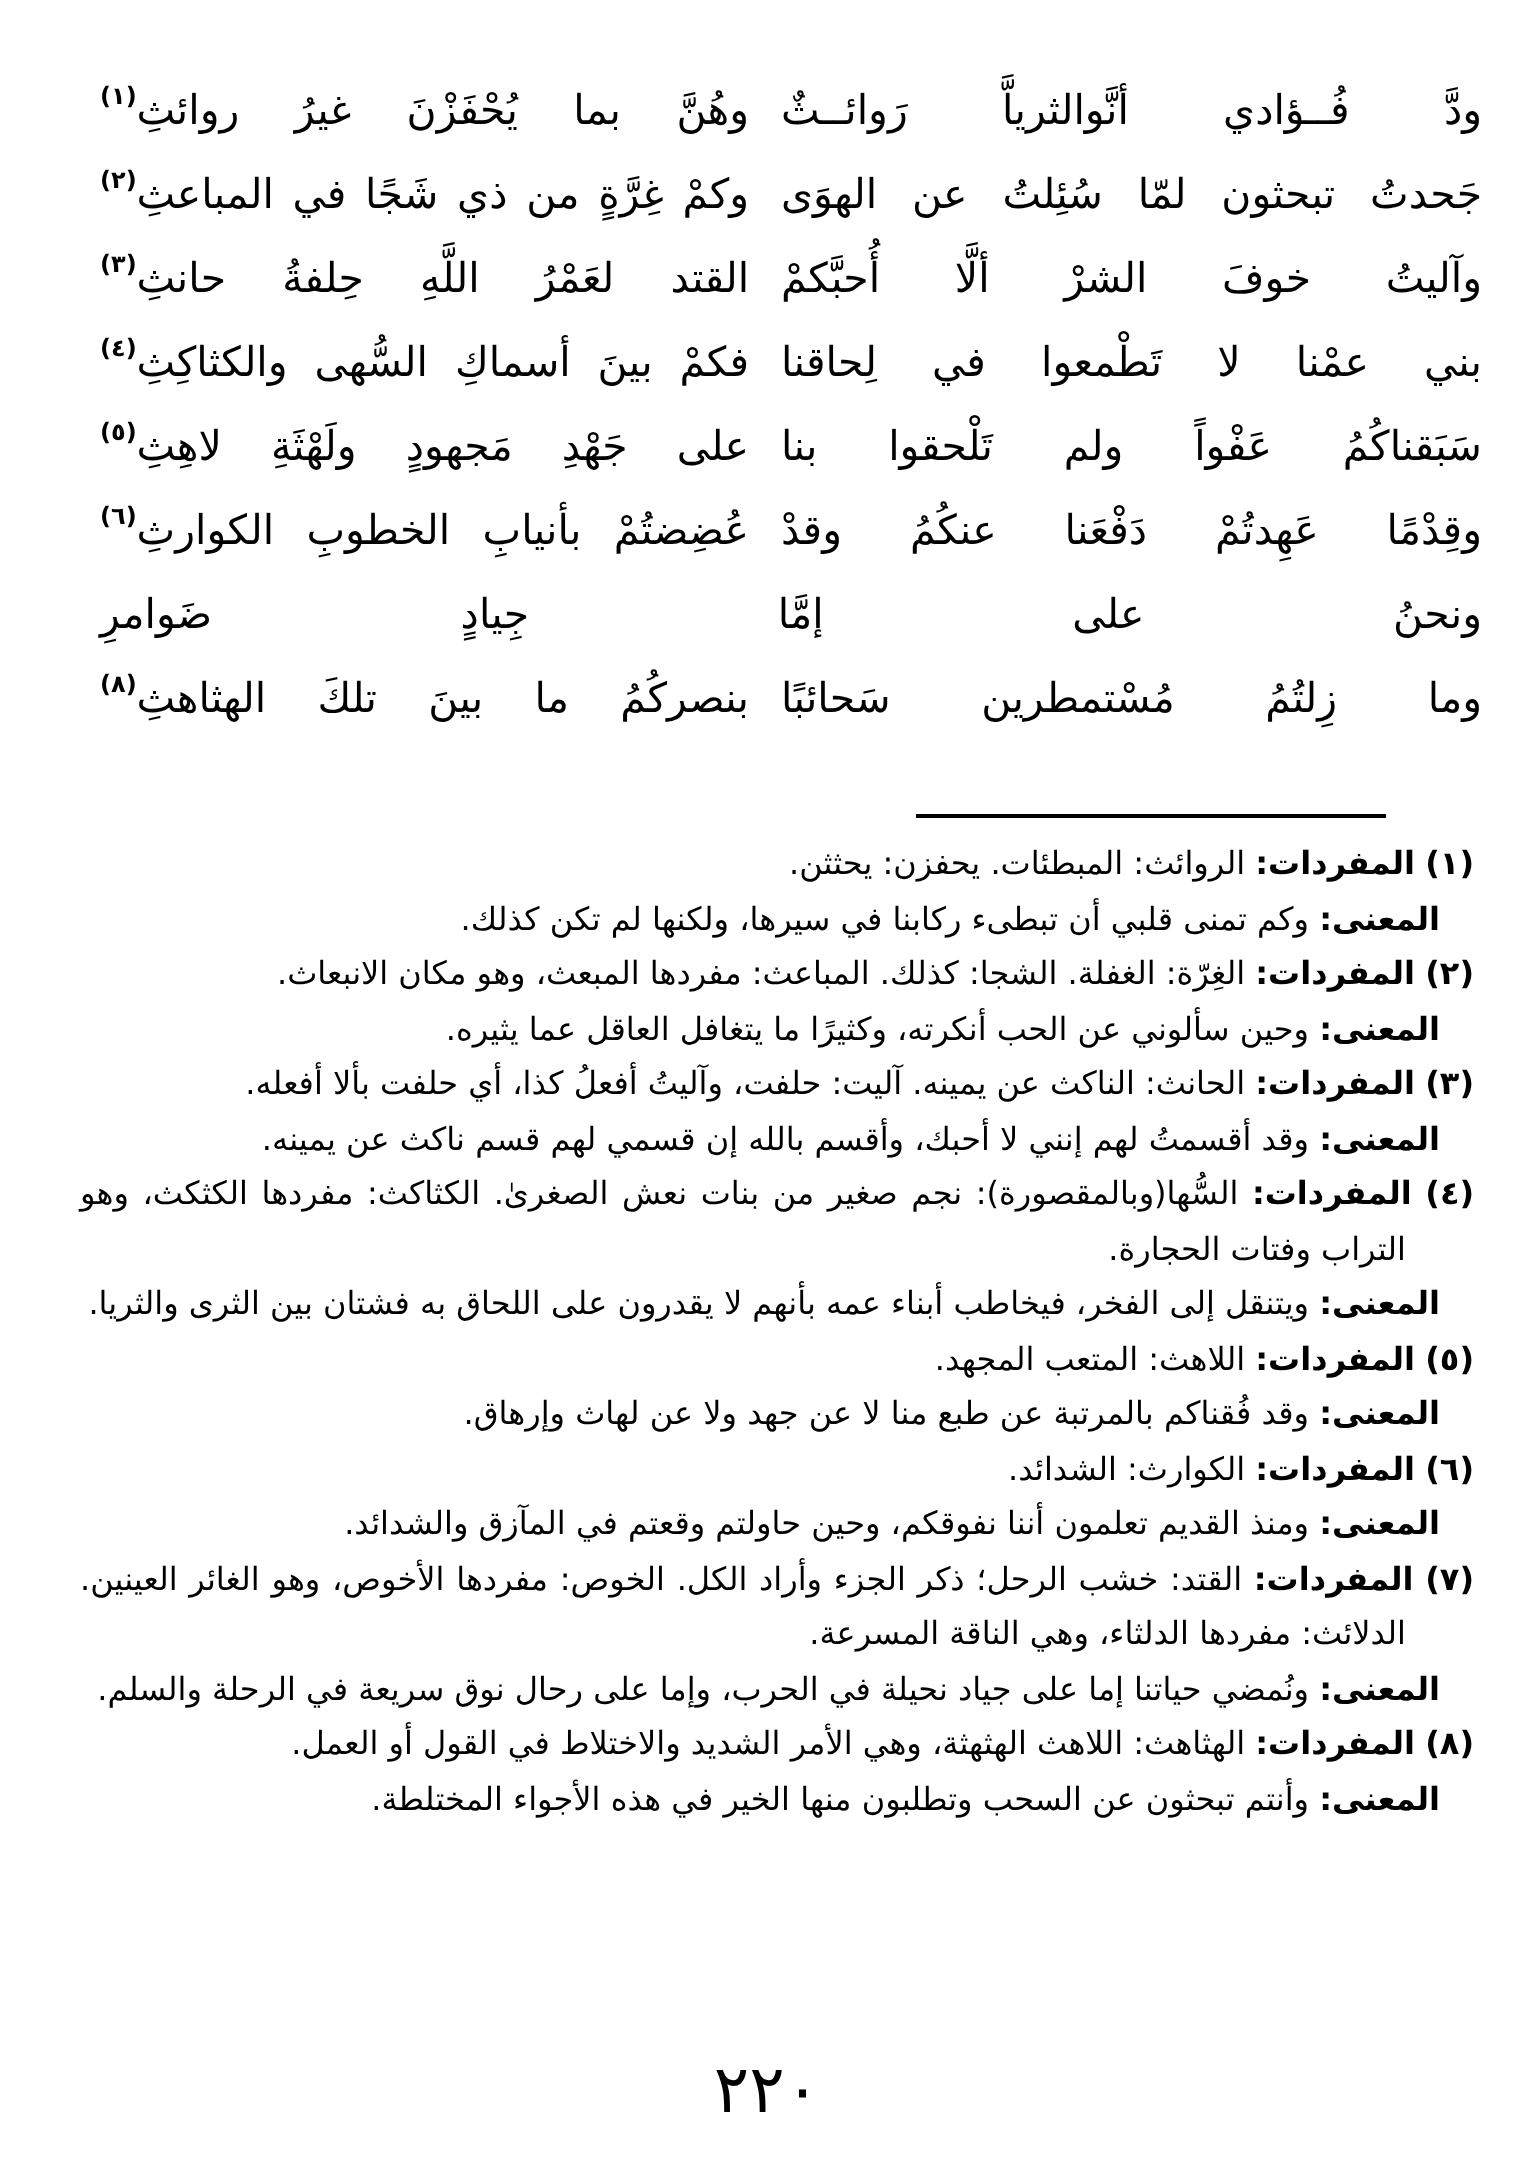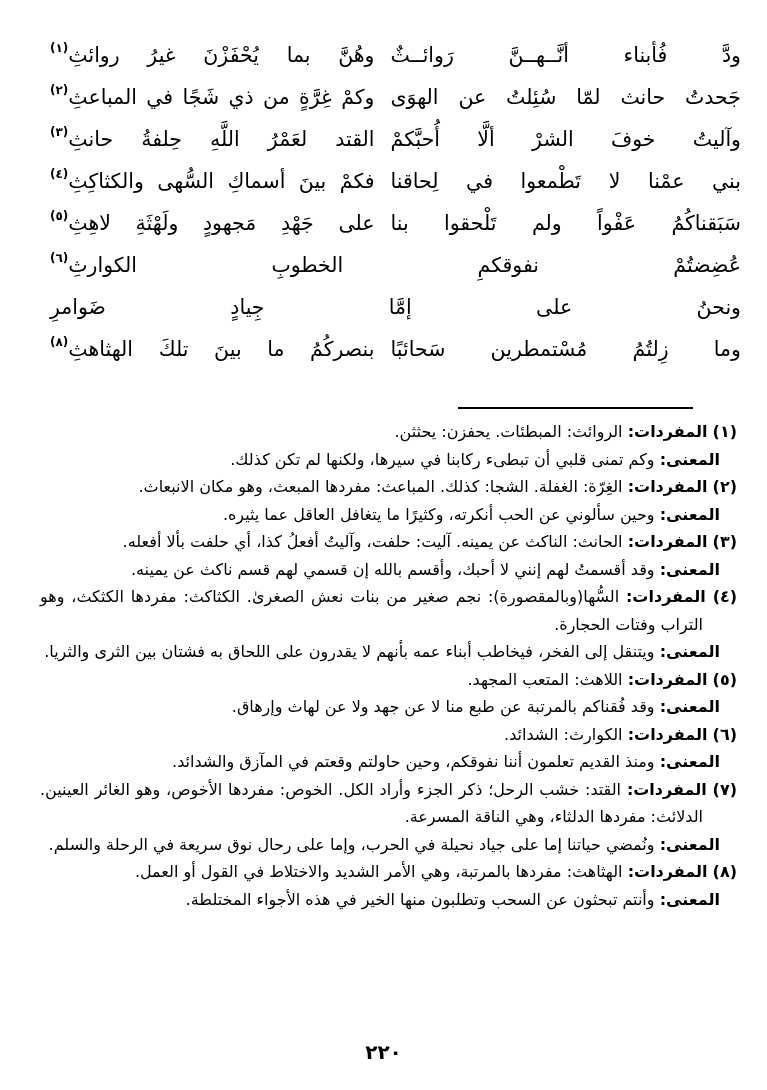--- a/index.html
+++ b/index.html
@@ -56,59 +56,60 @@
   }
   .fn-muf   { padding-right: 34px; text-indent: -34px; }
   .fn-maana { padding-right: 34px; text-indent: -17px; }
   .fn-num, .fn-label { font-weight: bold; }
   
   .page-number {
     position: absolute;
     bottom: 26px;
     left: 0; right: 0;
     text-align: center;
-    font-size: 20px;
-    font-weight: bold;
+    font-size: 33px;
+    font-weight: normal;
     letter-spacing: 1px;
   }
 </style>
 </head>
 <body>
 
 <div class="page">
 
   <div class="poem">
 
     <div class="verse">
-      <span class="hemistich sadr">ودَّ فُأبناء أنَّــهــنَّ رَوائــثٌ</span>
+      <span class="hemistich sadr">ودَّ فُــؤادي أنَّوالثرياَّ رَوائــثٌ</span>
       <span class="hemistich ajz"><span>وهُنَّ بما يُحْفَزْنَ غيرُ روائثِ</span><sup class="marker">(١)</sup></span>
     </div>
 
     <div class="verse">
-      <span class="hemistich sadr">جَحدتُ حانث لمّا سُئِلتُ عن الهوَى</span>
+      <span class="hemistich sadr">جَحدتُ تبحثون لمّا سُئِلتُ عن الهوَى</span>
       <span class="hemistich ajz"><span>وكمْ غِرَّةٍ من ذي شَجًا في المباعثِ</span><sup class="marker">(٢)</sup></span>
     </div>
 
     <div class="verse">
       <span class="hemistich sadr">وآليتُ خوفَ الشرْ ألَّا أُحبَّكمْ</span>
       <span class="hemistich ajz"><span>القتد لعَمْرُ اللَّهِ حِلفةُ حانثِ</span><sup class="marker">(٣)</sup></span>
     </div>
 
     <div class="verse">
       <span class="hemistich sadr">بني عمْنا لا تَطْمعوا في لِحاقنا</span>
       <span class="hemistich ajz"><span>فكمْ بينَ أسماكِ السُّهى والكثاكِثِ</span><sup class="marker">(٤)</sup></span>
     </div>
 
     <div class="verse">
       <span class="hemistich sadr">سَبَقناكُمُ عَفْواً ولم تَلْحقوا بنا</span>
       <span class="hemistich ajz"><span>على جَهْدِ مَجهودٍ ولَهْثَةِ لاهِثِ</span><sup class="marker">(٥)</sup></span>
     </div>
 
     <div class="verse">
-      <span class="hemistich ajz"><span>عُضِضتُمْ نفوقكمِ الخطوبِ الكوارثِ</span><sup class="marker">(٦)</sup></span>
+      <span class="hemistich sadr">وقِدْمًا عَهِدتُمْ دَفْعَنا عنكُمُ وقدْ</span>
+      <span class="hemistich ajz"><span>عُضِضتُمْ بأنيابِ الخطوبِ الكوارثِ</span><sup class="marker">(٦)</sup></span>
     </div>
 
     <div class="verse">
       <span class="hemistich sadr">ونحنُ على إمَّا جِيادٍ ضَوامرِ</span>
     </div>
 
     <div class="verse">
       <span class="hemistich sadr">وما زِلتُمُ مُسْتمطرين سَحائبًا</span>
       <span class="hemistich ajz"><span>بنصركُمُ ما بينَ تلكَ الهثاهثِ</span><sup class="marker">(٨)</sup></span>
     </div>
@@ -148,21 +149,21 @@
       <p class="fn-line fn-muf"><span class="fn-num">(٦)</span> <span class="fn-label">المفردات:</span> <span>الكوارث: الشدائد.</span></p>
       <p class="fn-line fn-maana"><span class="fn-label">المعنى:</span> <span>ومنذ القديم تعلمون أننا نفوقكم، وحين حاولتم وقعتم في المآزق والشدائد.</span></p>
     </div>
 
     <div class="footnote">
       <p class="fn-line fn-muf"><span class="fn-num">(٧)</span> <span class="fn-label">المفردات:</span> <span>القتد: خشب الرحل؛ ذكر الجزء وأراد الكل. الخوص: مفردها الأخوص، وهو الغائر العينين. الدلائث: مفردها الدلثاء، وهي الناقة المسرعة.</span></p>
       <p class="fn-line fn-maana"><span class="fn-label">المعنى:</span> <span>ونُمضي حياتنا إما على جياد نحيلة في الحرب، وإما على رحال نوق سريعة في الرحلة والسلم.</span></p>
     </div>
 
     <div class="footnote">
-      <p class="fn-line fn-muf"><span class="fn-num">(٨)</span> <span class="fn-label">المفردات:</span> <span>الهثاهث: مفردها بالمرتبة، وهي الأمر الشديد والاختلاط في القول أو العمل.</span></p>
+      <p class="fn-line fn-muf"><span class="fn-num">(٨)</span> <span class="fn-label">المفردات:</span> <span>الهثاهث: اللاهث الهثهثة، وهي الأمر الشديد والاختلاط في القول أو العمل.</span></p>
       <p class="fn-line fn-maana"><span class="fn-label">المعنى:</span> <span>وأنتم تبحثون عن السحب وتطلبون منها الخير في هذه الأجواء المختلطة.</span></p>
     </div>
 
   </div>
 
   <div class="page-number">٢٢٠</div>
 
 </div>
 
 </body></html>

